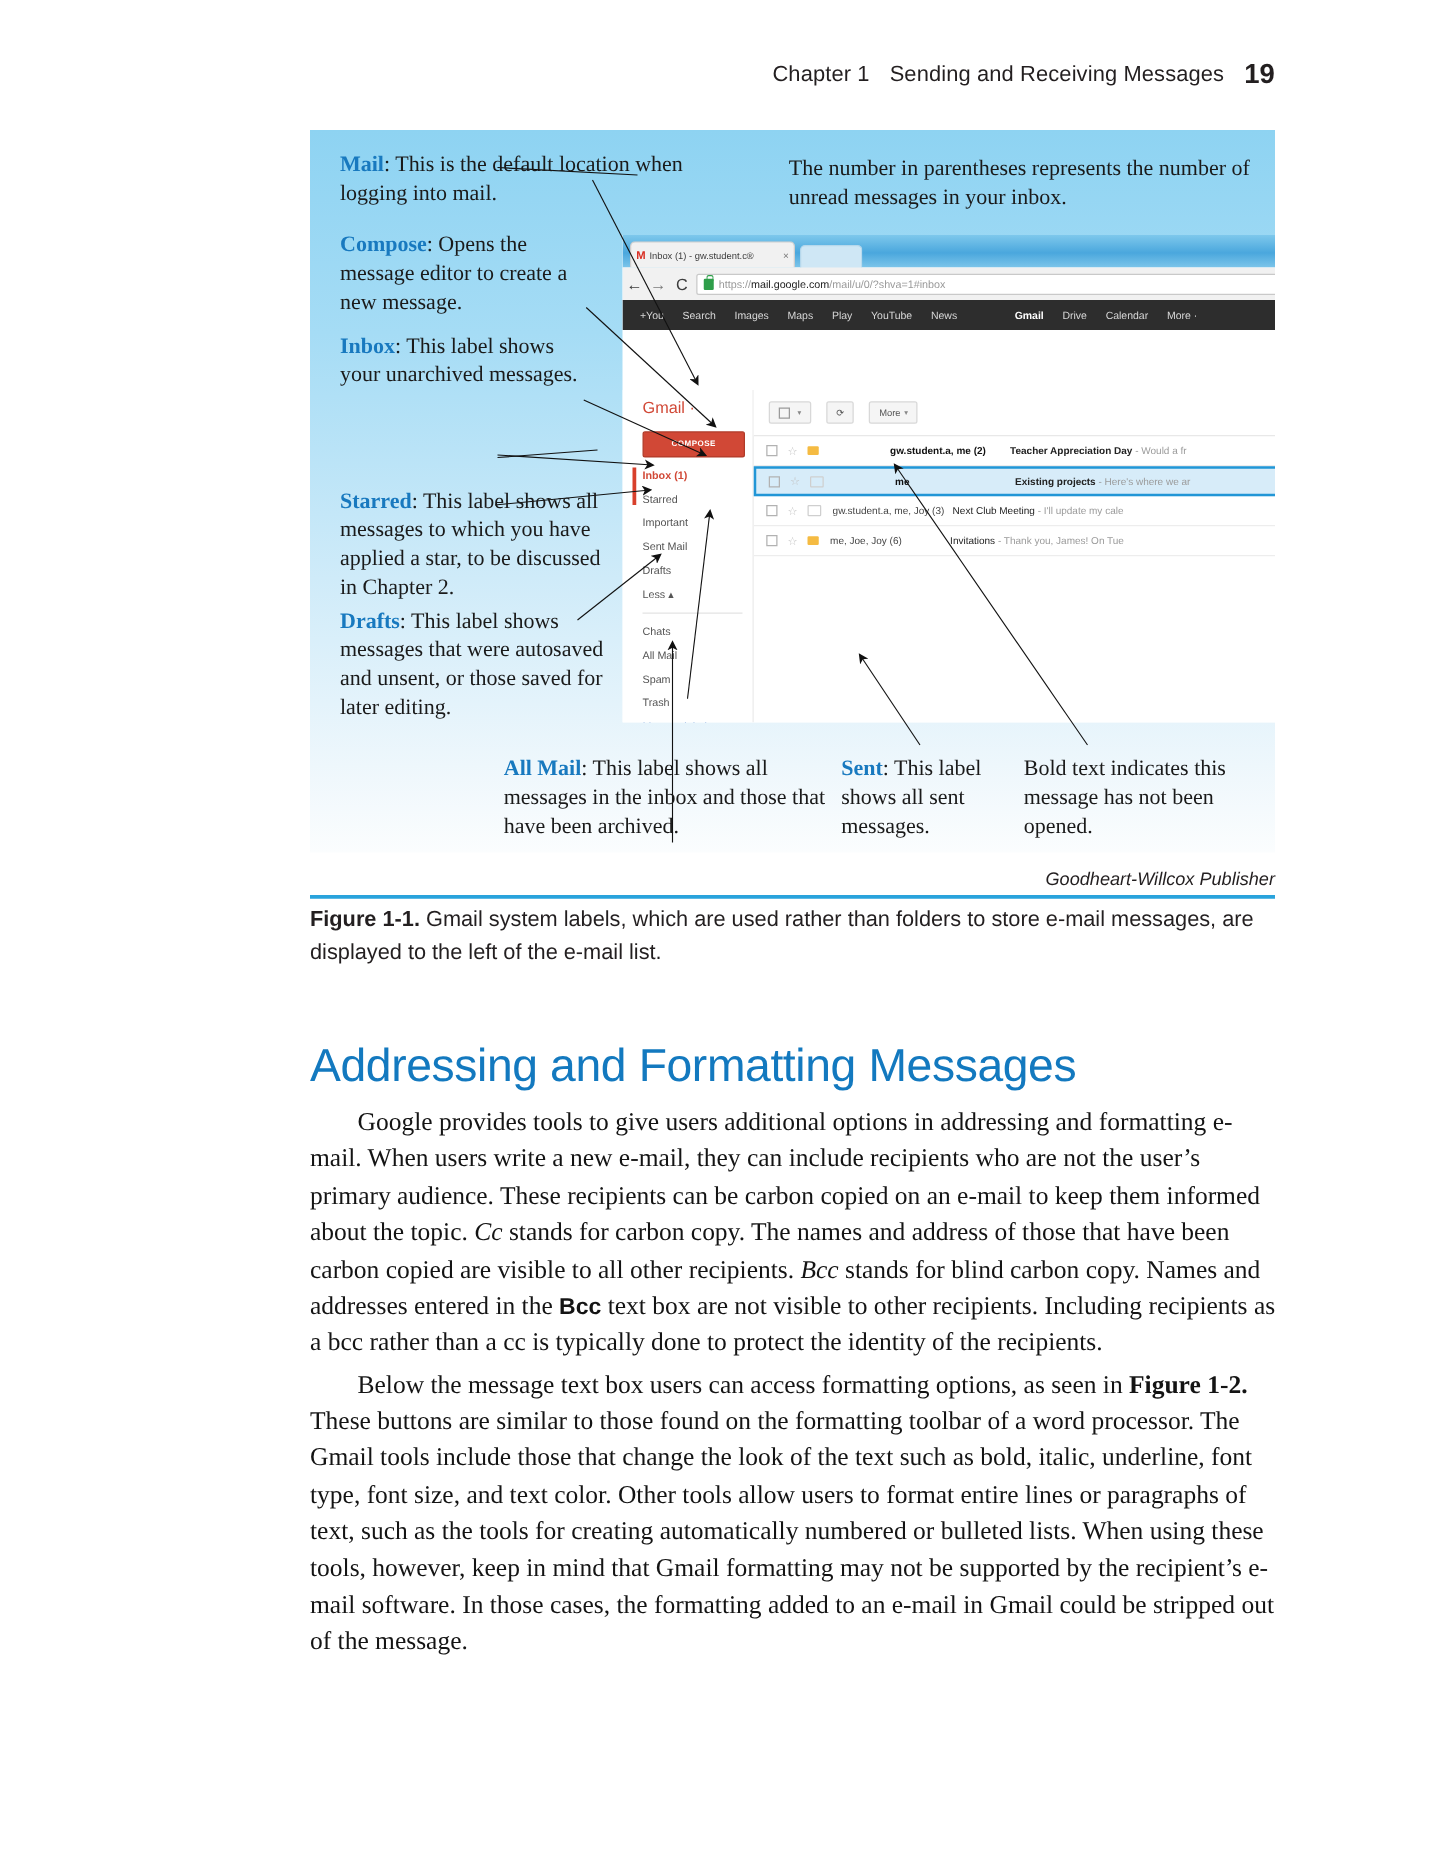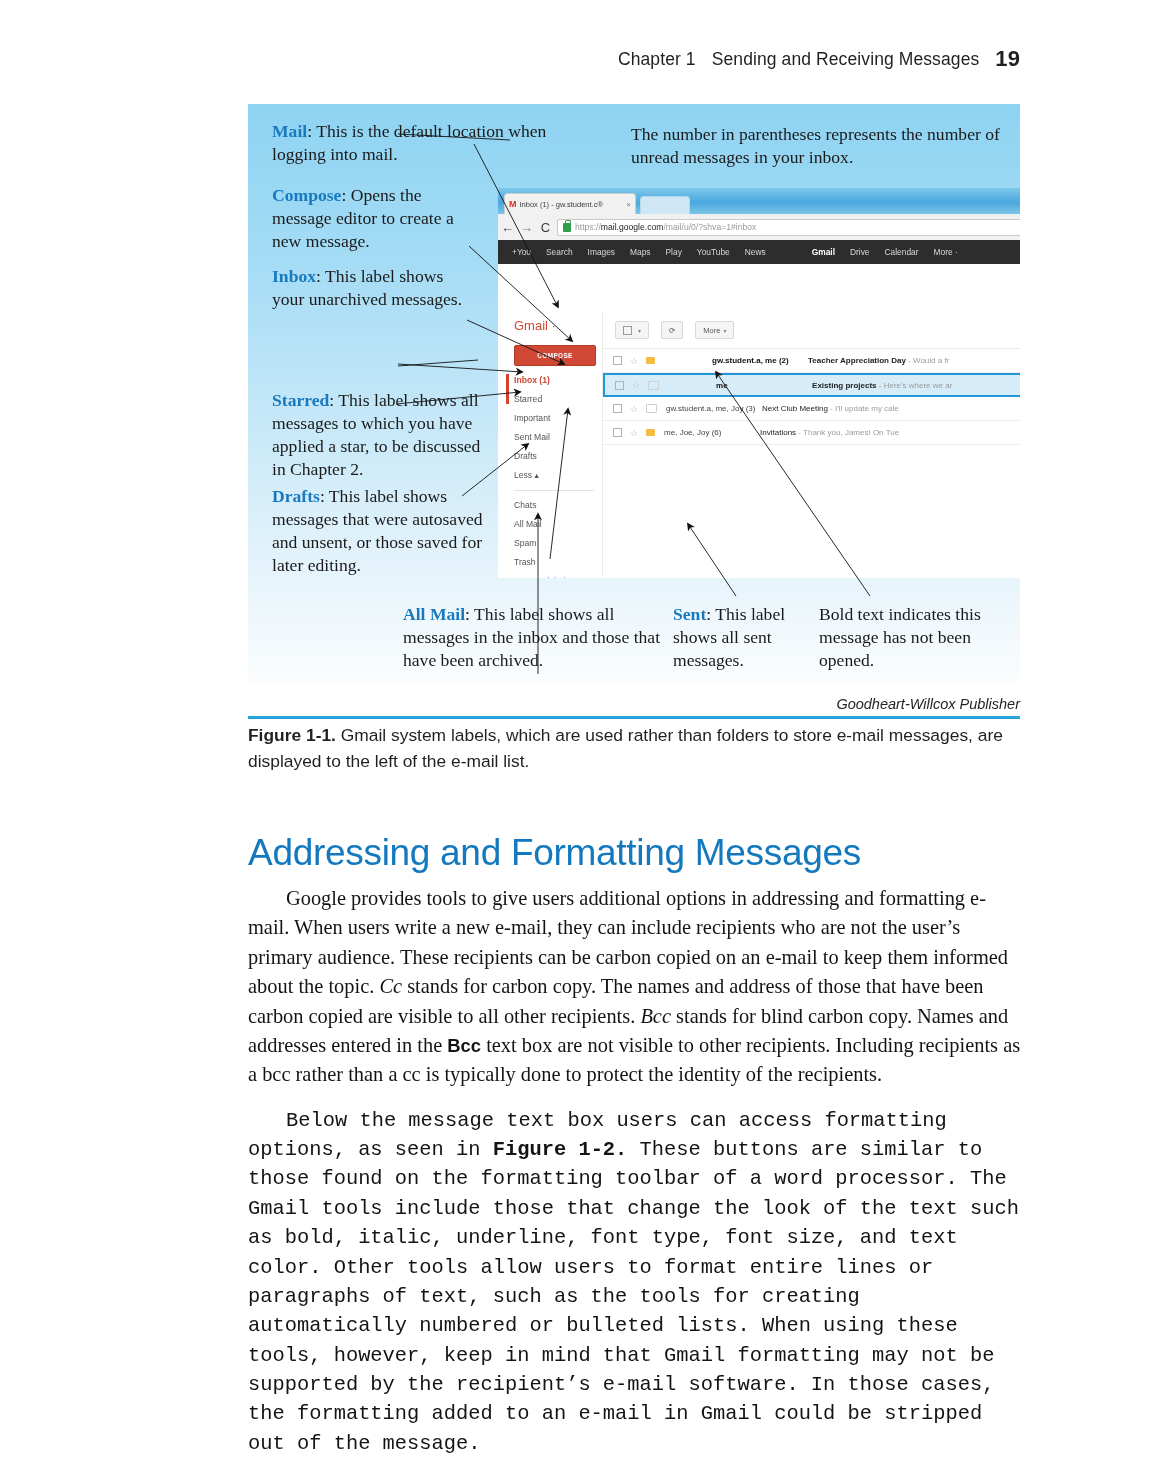--- a/index.html
+++ b/index.html
@@ -446,21 +446,21 @@
     font-family: "Liberation Serif", serif;
     font-size: 20.4px;
     line-height: 1.44;
     color: #141414;
     text-align: left;
   }
   .body-copy p {
     margin: 0;
     text-indent: 38px;
   }
-  .body-copy p + p { margin-top: 16px; font-family: Liberation Mono, monospace; }
+  .body-copy p + p { margin-top: 4px; }
   .body-copy i { font-style: italic; }
   .body-copy b { font-weight: bold; }
   .body-copy .ui-bold {
     font-family: "Liberation Sans", sans-serif;
     font-weight: bold;
     font-size: 18.4px;
   }
 </style>
 </head>
 <body>

